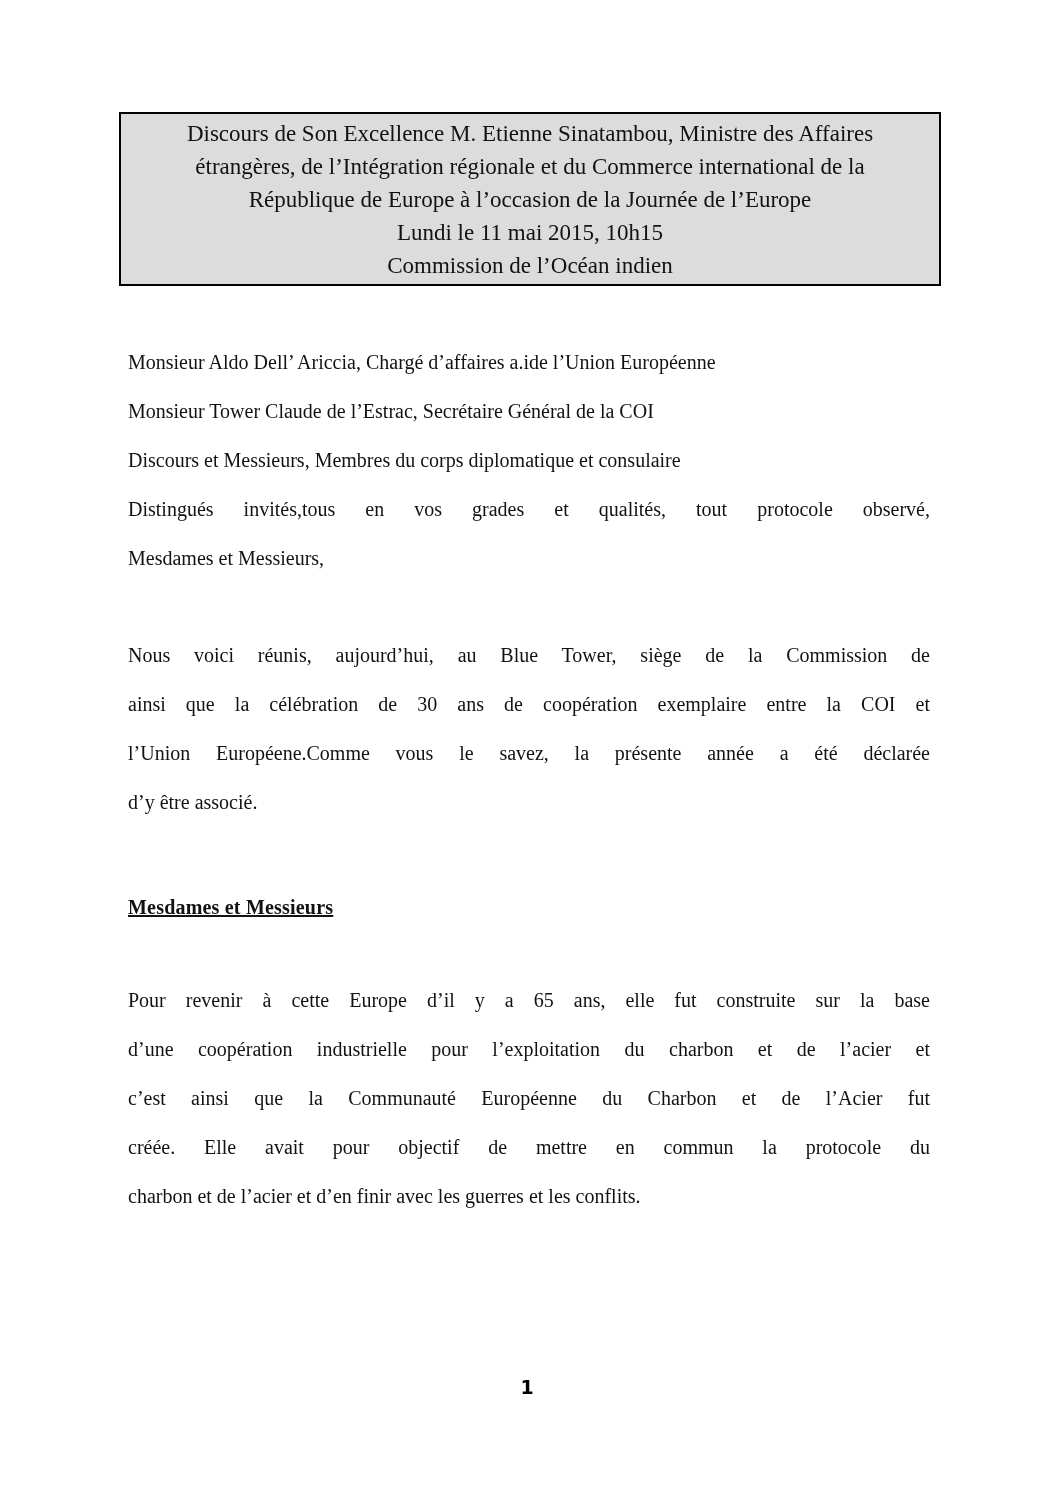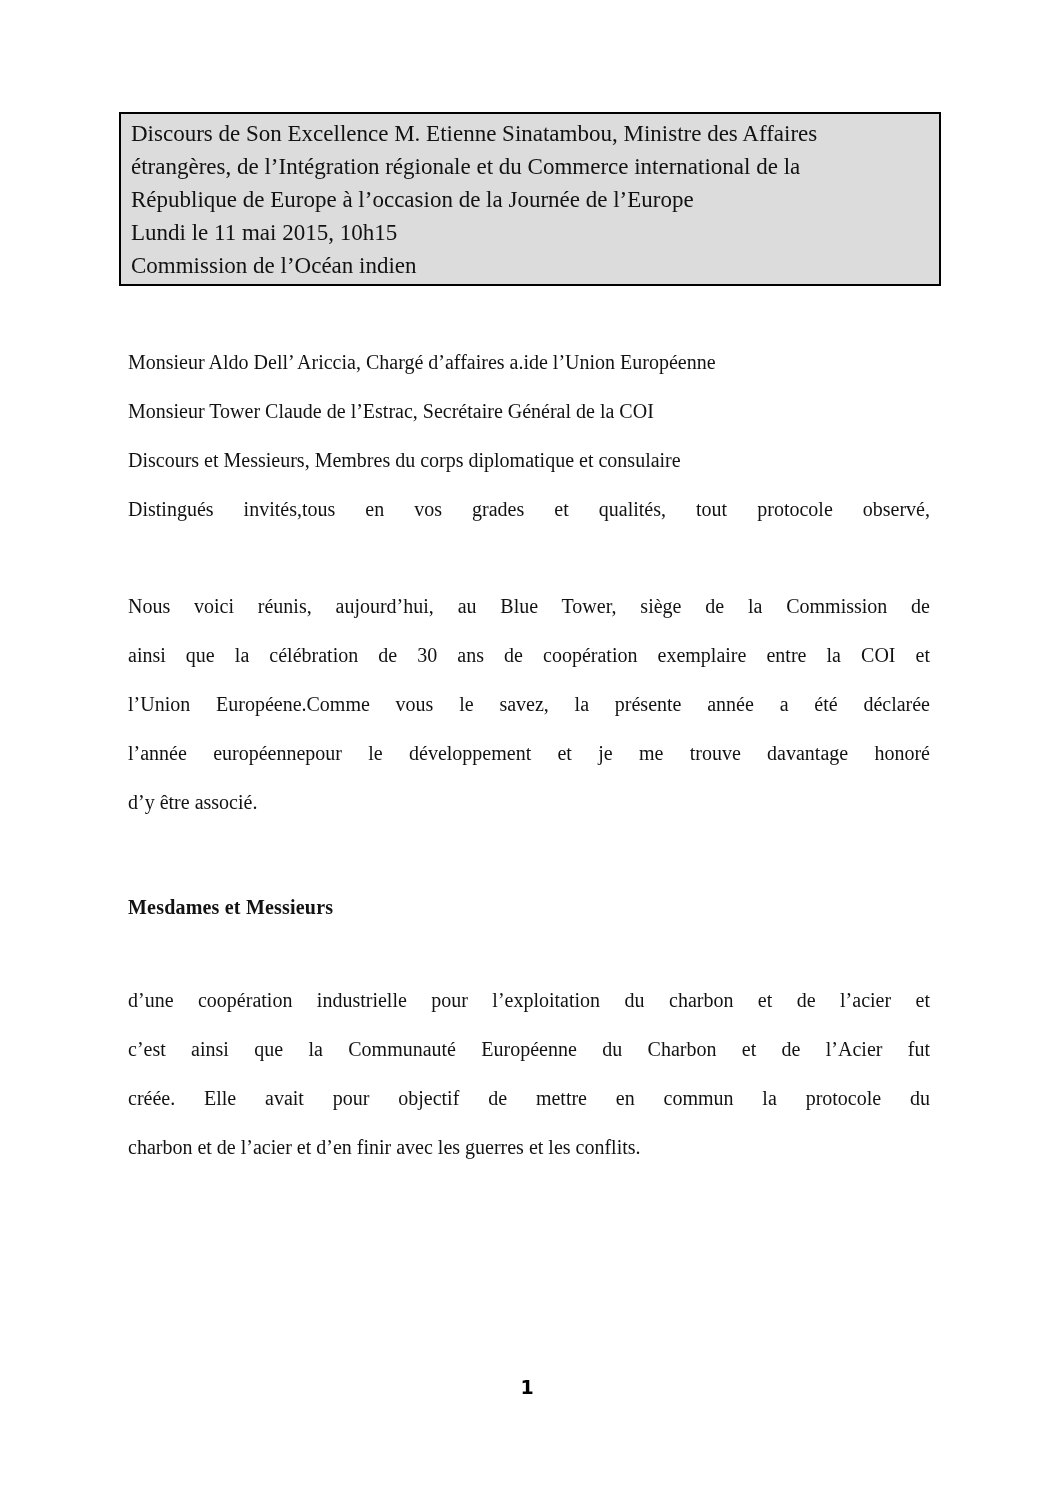--- a/index.html
+++ b/index.html
@@ -17,20 +17,21 @@
     overflow: hidden;
   }
   .header-box {
     position: absolute;
     left: 119px;
     top: 112px;
     width: 822px;
     box-sizing: border-box;
     border: 2px solid #000000;
     background: #dcdcdc;
+    text-align: center;
     font-size: 23px;
     line-height: 33px;
     padding: 3px 10px 2px 10px;
   }
   .header-box .hline {
     white-space: nowrap;
   }
   .doc-body {
     position: absolute;
     left: 128px;
@@ -40,21 +41,21 @@
     line-height: 49px;
   }
   .line {
     text-align: left;
   }
   .just {
     text-align: justify;
     text-align-last: justify;
   }
   .para-gap-1 { margin-top: 48px; }
-  .para-gap-2 { margin-top: 56px; }
+  .para-gap-2 { margin-top: 56px; text-decoration: underline; }
   .para-gap-3 { margin-top: 44px; }
   .heading {
     font-weight: 700;
     letter-spacing: 0.2px;
   }
   .footer-pagenum {
     position: absolute;
     left: 0;
     right: 5px;
     top: 1376px;
@@ -79,33 +80,34 @@
   </div>
 
   <div class="doc-body">
 
     <div class="line">Monsieur Aldo Dell’ Ariccia, Chargé d’affaires a.ide l’Union Européenne</div>
     <div class="line">Monsieur Tower Claude de l’Estrac, Secrétaire Général de la COI</div>
     <div class="line">Discours et Messieurs, Membres du corps diplomatique et consulaire</div>
 
     <div>
       <div class="line just">Distingués invités,tous en vos grades et qualités, tout protocole observé,</div>
+      <div class="line">Mesdames et Messieurs,</div>
     </div>
 
     <div class="para-gap-1">
       <div class="line just">Nous voici réunis, aujourd’hui, au Blue Tower, siège de la Commission de</div>
       <div class="line just">ainsi que la célébration de 30 ans de coopération exemplaire entre la COI et</div>
       <div class="line just">l’Union Européene.Comme vous le savez, la présente année a été déclarée</div>
-      <div class="line just">l’année européennepour le développement et je me trouve davantage honoré</div>
       <div class="line">d’y être associé.</div>
     </div>
 
     <div class="heading para-gap-2">Mesdames et Messieurs</div>
 
     <div class="para-gap-3">
+      <div class="line just">Pour revenir à cette Europe d’il y a 65 ans, elle fut construite  sur la base</div>
       <div class="line just">d’une coopération industrielle pour l’exploitation du charbon et de l’acier et</div>
       <div class="line just">c’est ainsi que la Communauté Européenne du Charbon et de l’Acier fut</div>
       <div class="line just">créée.   Elle avait pour objectif de mettre en commun la protocole du</div>
       <div class="line">charbon et de l’acier et d’en finir avec les guerres et les conflits.</div>
     </div>
 
   </div>
 
   <div class="footer-pagenum">1</div>
 

